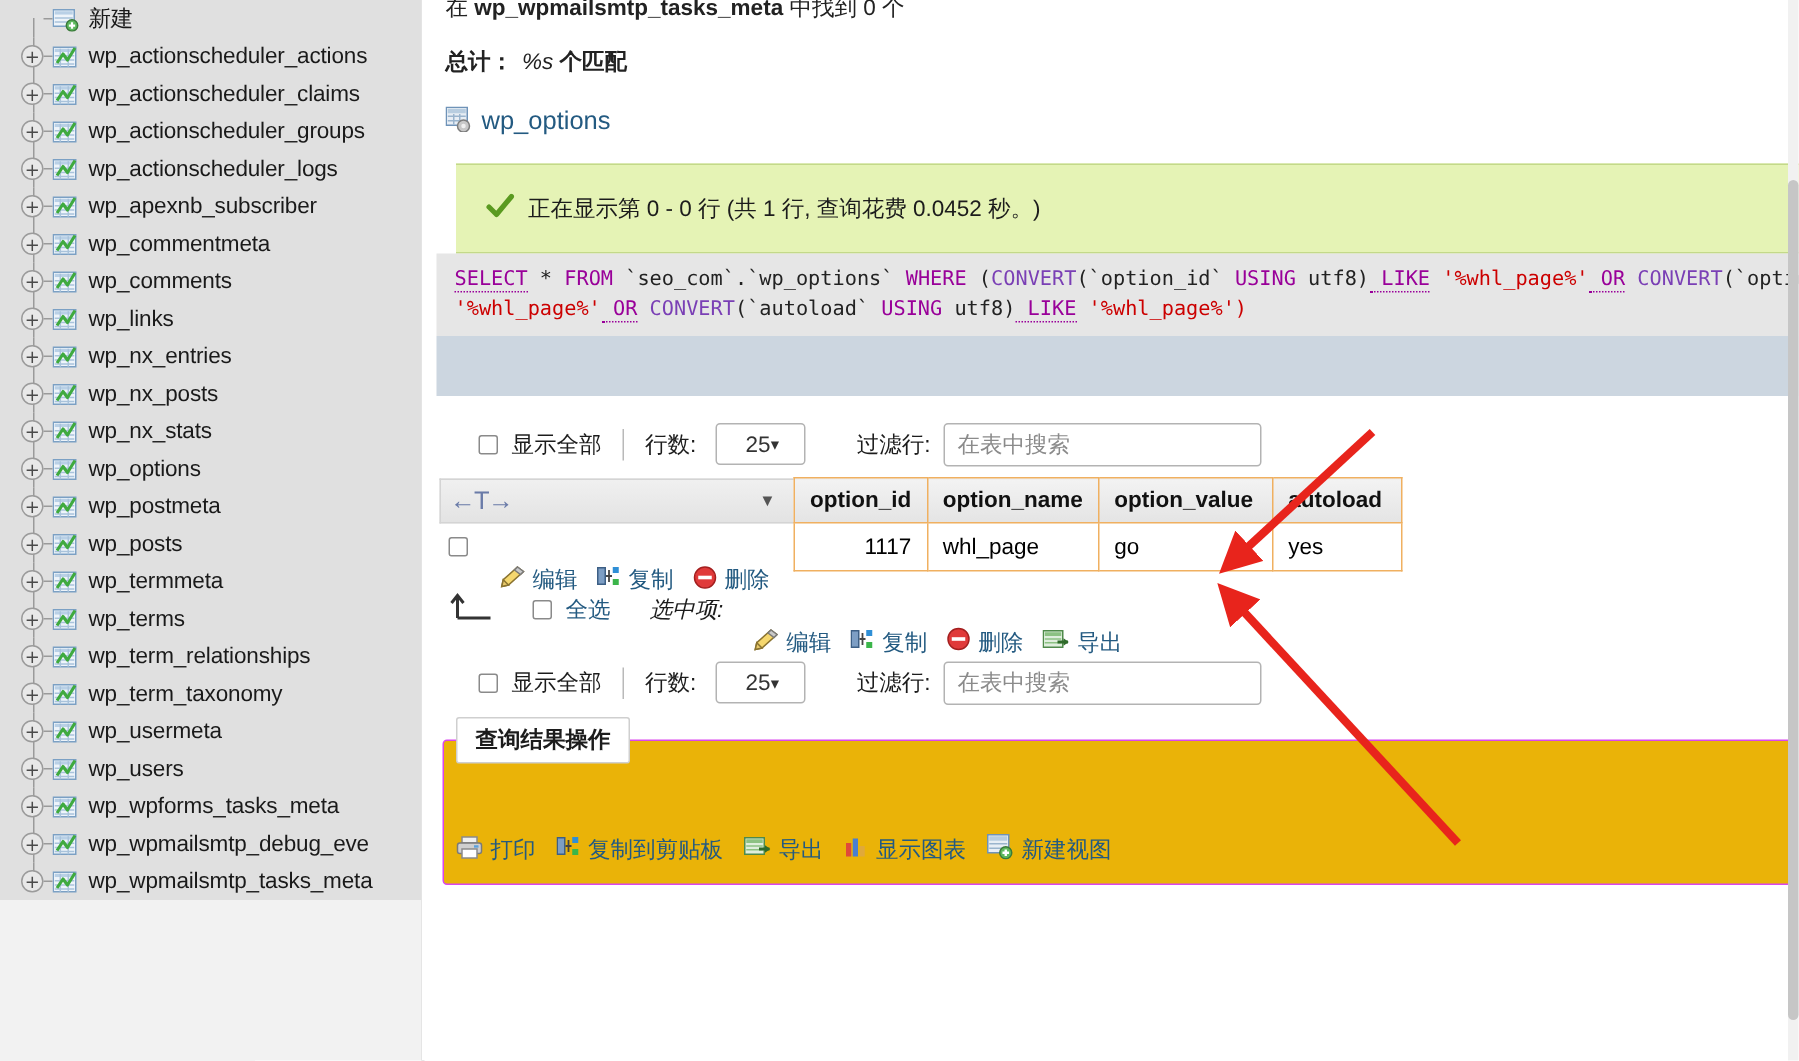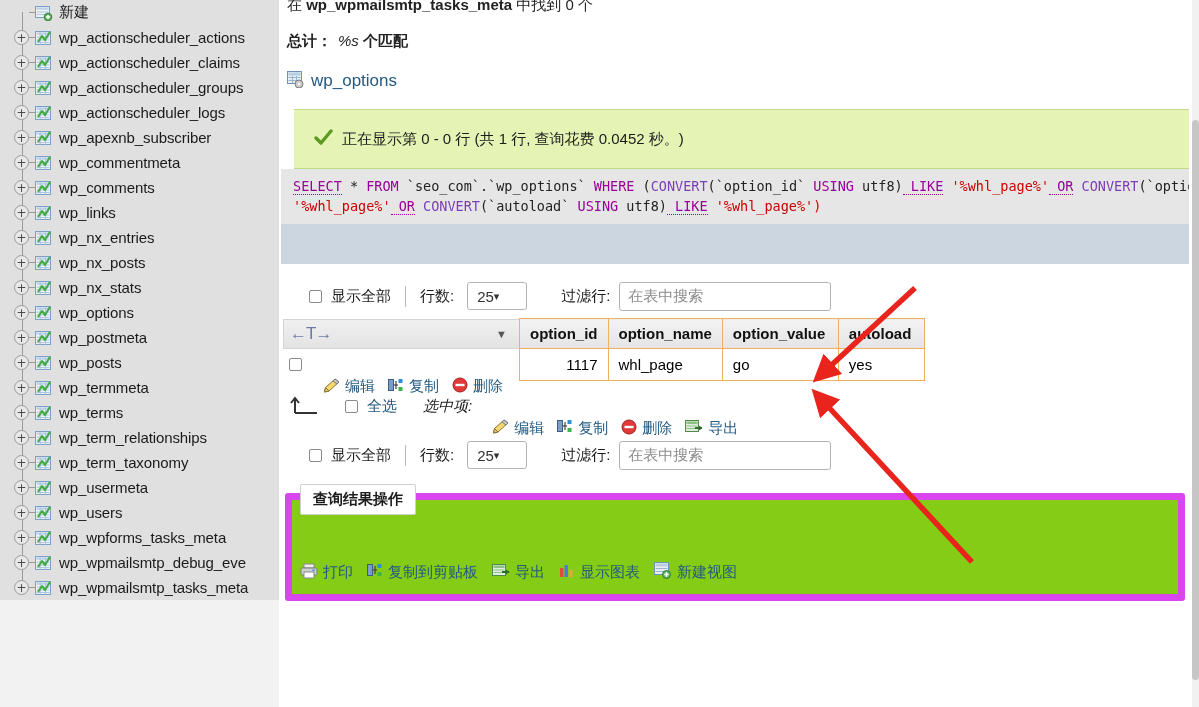--- a/index.html
+++ b/index.html
@@ -68,21 +68,21 @@
   .tbl-label{
     font-size:15px;
     color:#1a1a1a;
     font-family:"Liberation Sans", sans-serif;
     letter-spacing:-0.1px;
   }
   .tbl-label.newlink{ color:#1a1a1a; }
 
   
   #main {
-    position:absolute; left:279px; top:0; width:910px; height:707px;
+    position:absolute; left:289px; top:0; width:910px; height:707px;
     background:#ffffff;
     overflow:hidden;
   }
   #main-inner{ position:relative; width:910px; }
 
   .hdr-found{
     font-size:15px; color:#222;
     padding-left:8px; margin-top:-4px; height:24px;
     white-space:nowrap;
   }
@@ -160,21 +160,21 @@
     border-radius:2px; margin-right:9px; flex:0 0 13px;
   }
   .ctl-row .lbl{ font-size:15px; color:#1c1c1c; }
   .ctl-divider{
     width:1px; height:21px; background:#b9b9b9; margin:0 14px;
   }
   .ctl-row .lbl2{ font-size:15px; color:#1c1c1c; margin-right:13px; }
   .sel{
     width:60px; height:28px;
     border:1px solid #b3b3b3; border-radius:3px; background:#fff;
-    display:flex; align-items:center; justify-content:flex-start;
+    display:flex; align-items:center; justify-content:center;
     padding:0 7px 0 9px;
     font-size:15px; color:#333;
   }
   .sel .chev{ font-size:11px; color:#333; }
   .ctl-row .flt-lbl{ font-size:15px; color:#1c1c1c; margin:0 9px 0 34px; }
   .flt-input{
     width:212px; height:29px;
     border:1px solid #b3b3b3; border-radius:3px; background:#fff;
     display:flex; align-items:center; padding-left:8px;
     font-size:15px; color:#8b8b8b;
@@ -238,23 +238,23 @@
     border-radius:2px; margin:0 9px 0 24px; flex:0 0 13px;
   }
   .bulk-row .sel-all{ color:#235a81; margin-right:26px; }
   .bulk-row .withsel{ font-style:italic; color:#1c1c1c; margin-right:20px; }
 
   
   .fset{
     position:relative;
     margin:22px 0 0 6px;
     width:900px;
-    border:7px solid #d946ef;
+    border:1px solid #d946ef;
     border-radius:3px;
-    background:#84cc16;
+    background:#eab308;
     padding:18px 0 12px 0;
   }
   .fset-legend{
     position:absolute; top:-16px; left:8px;
     background:#fff;
     border:1px solid #cfcfcf;
     border-radius:2px;
     padding:5px 12px;
     font-size:15px; font-weight:bold; color:#1c1c1c;
   }

